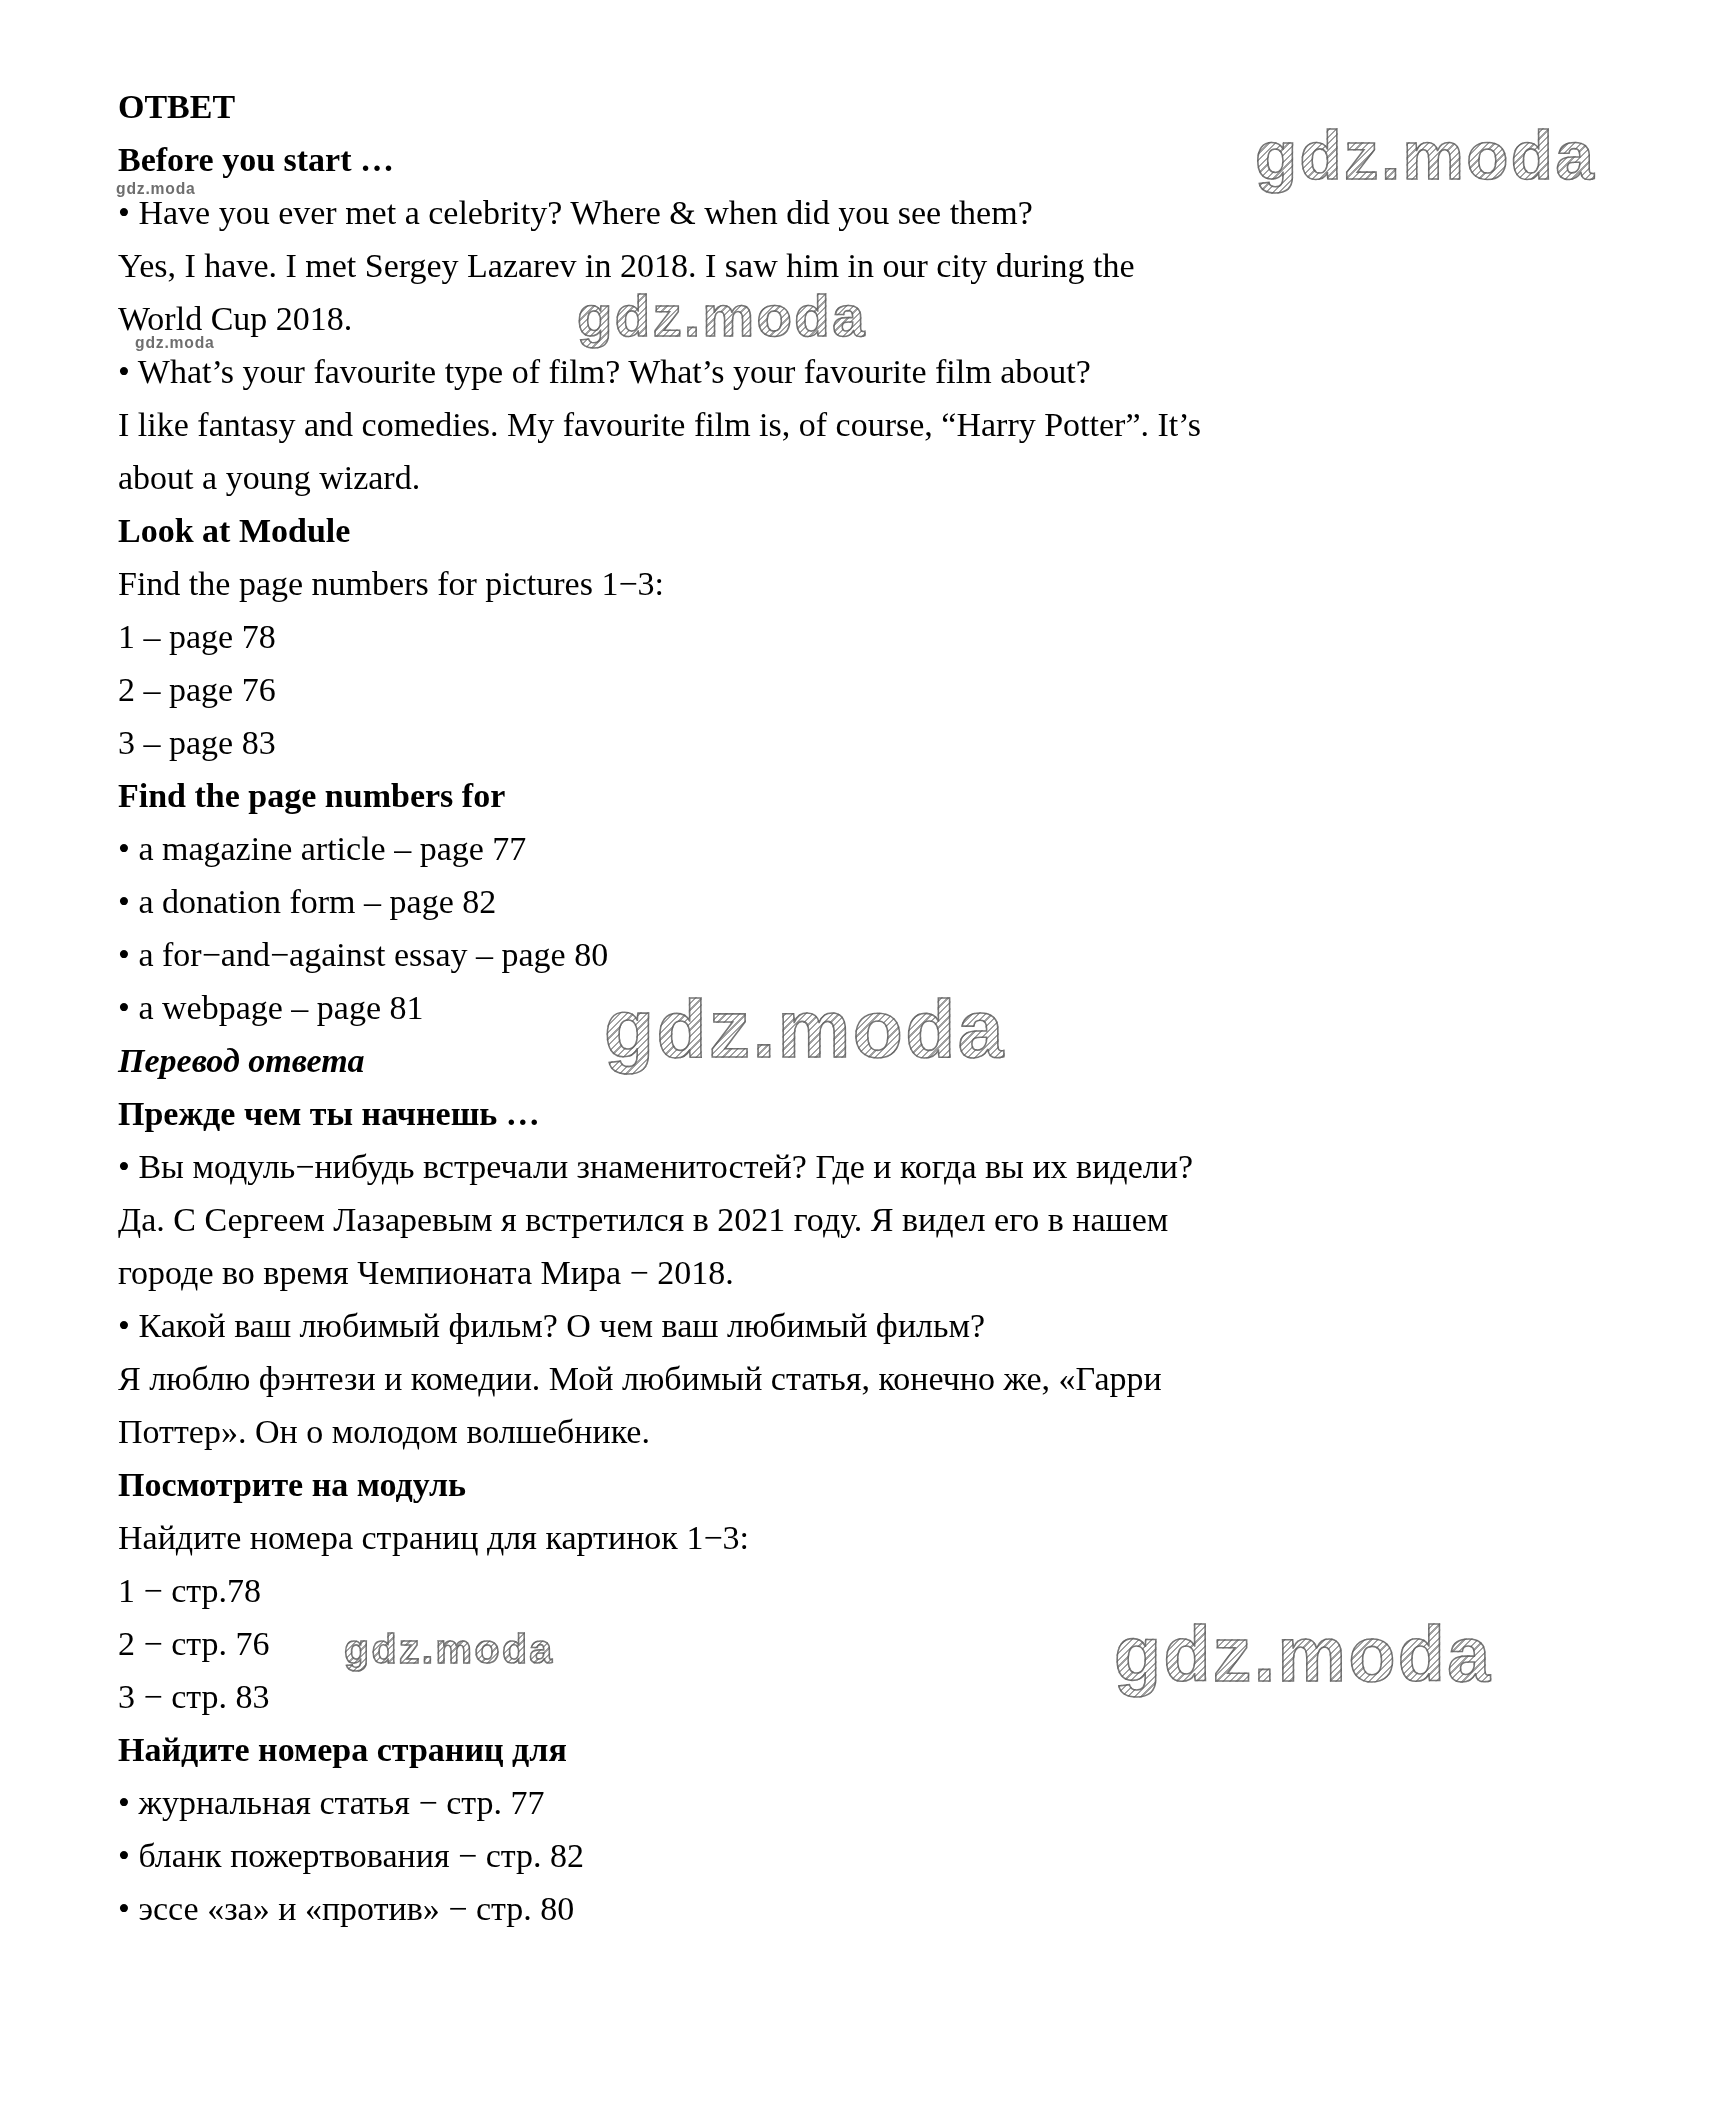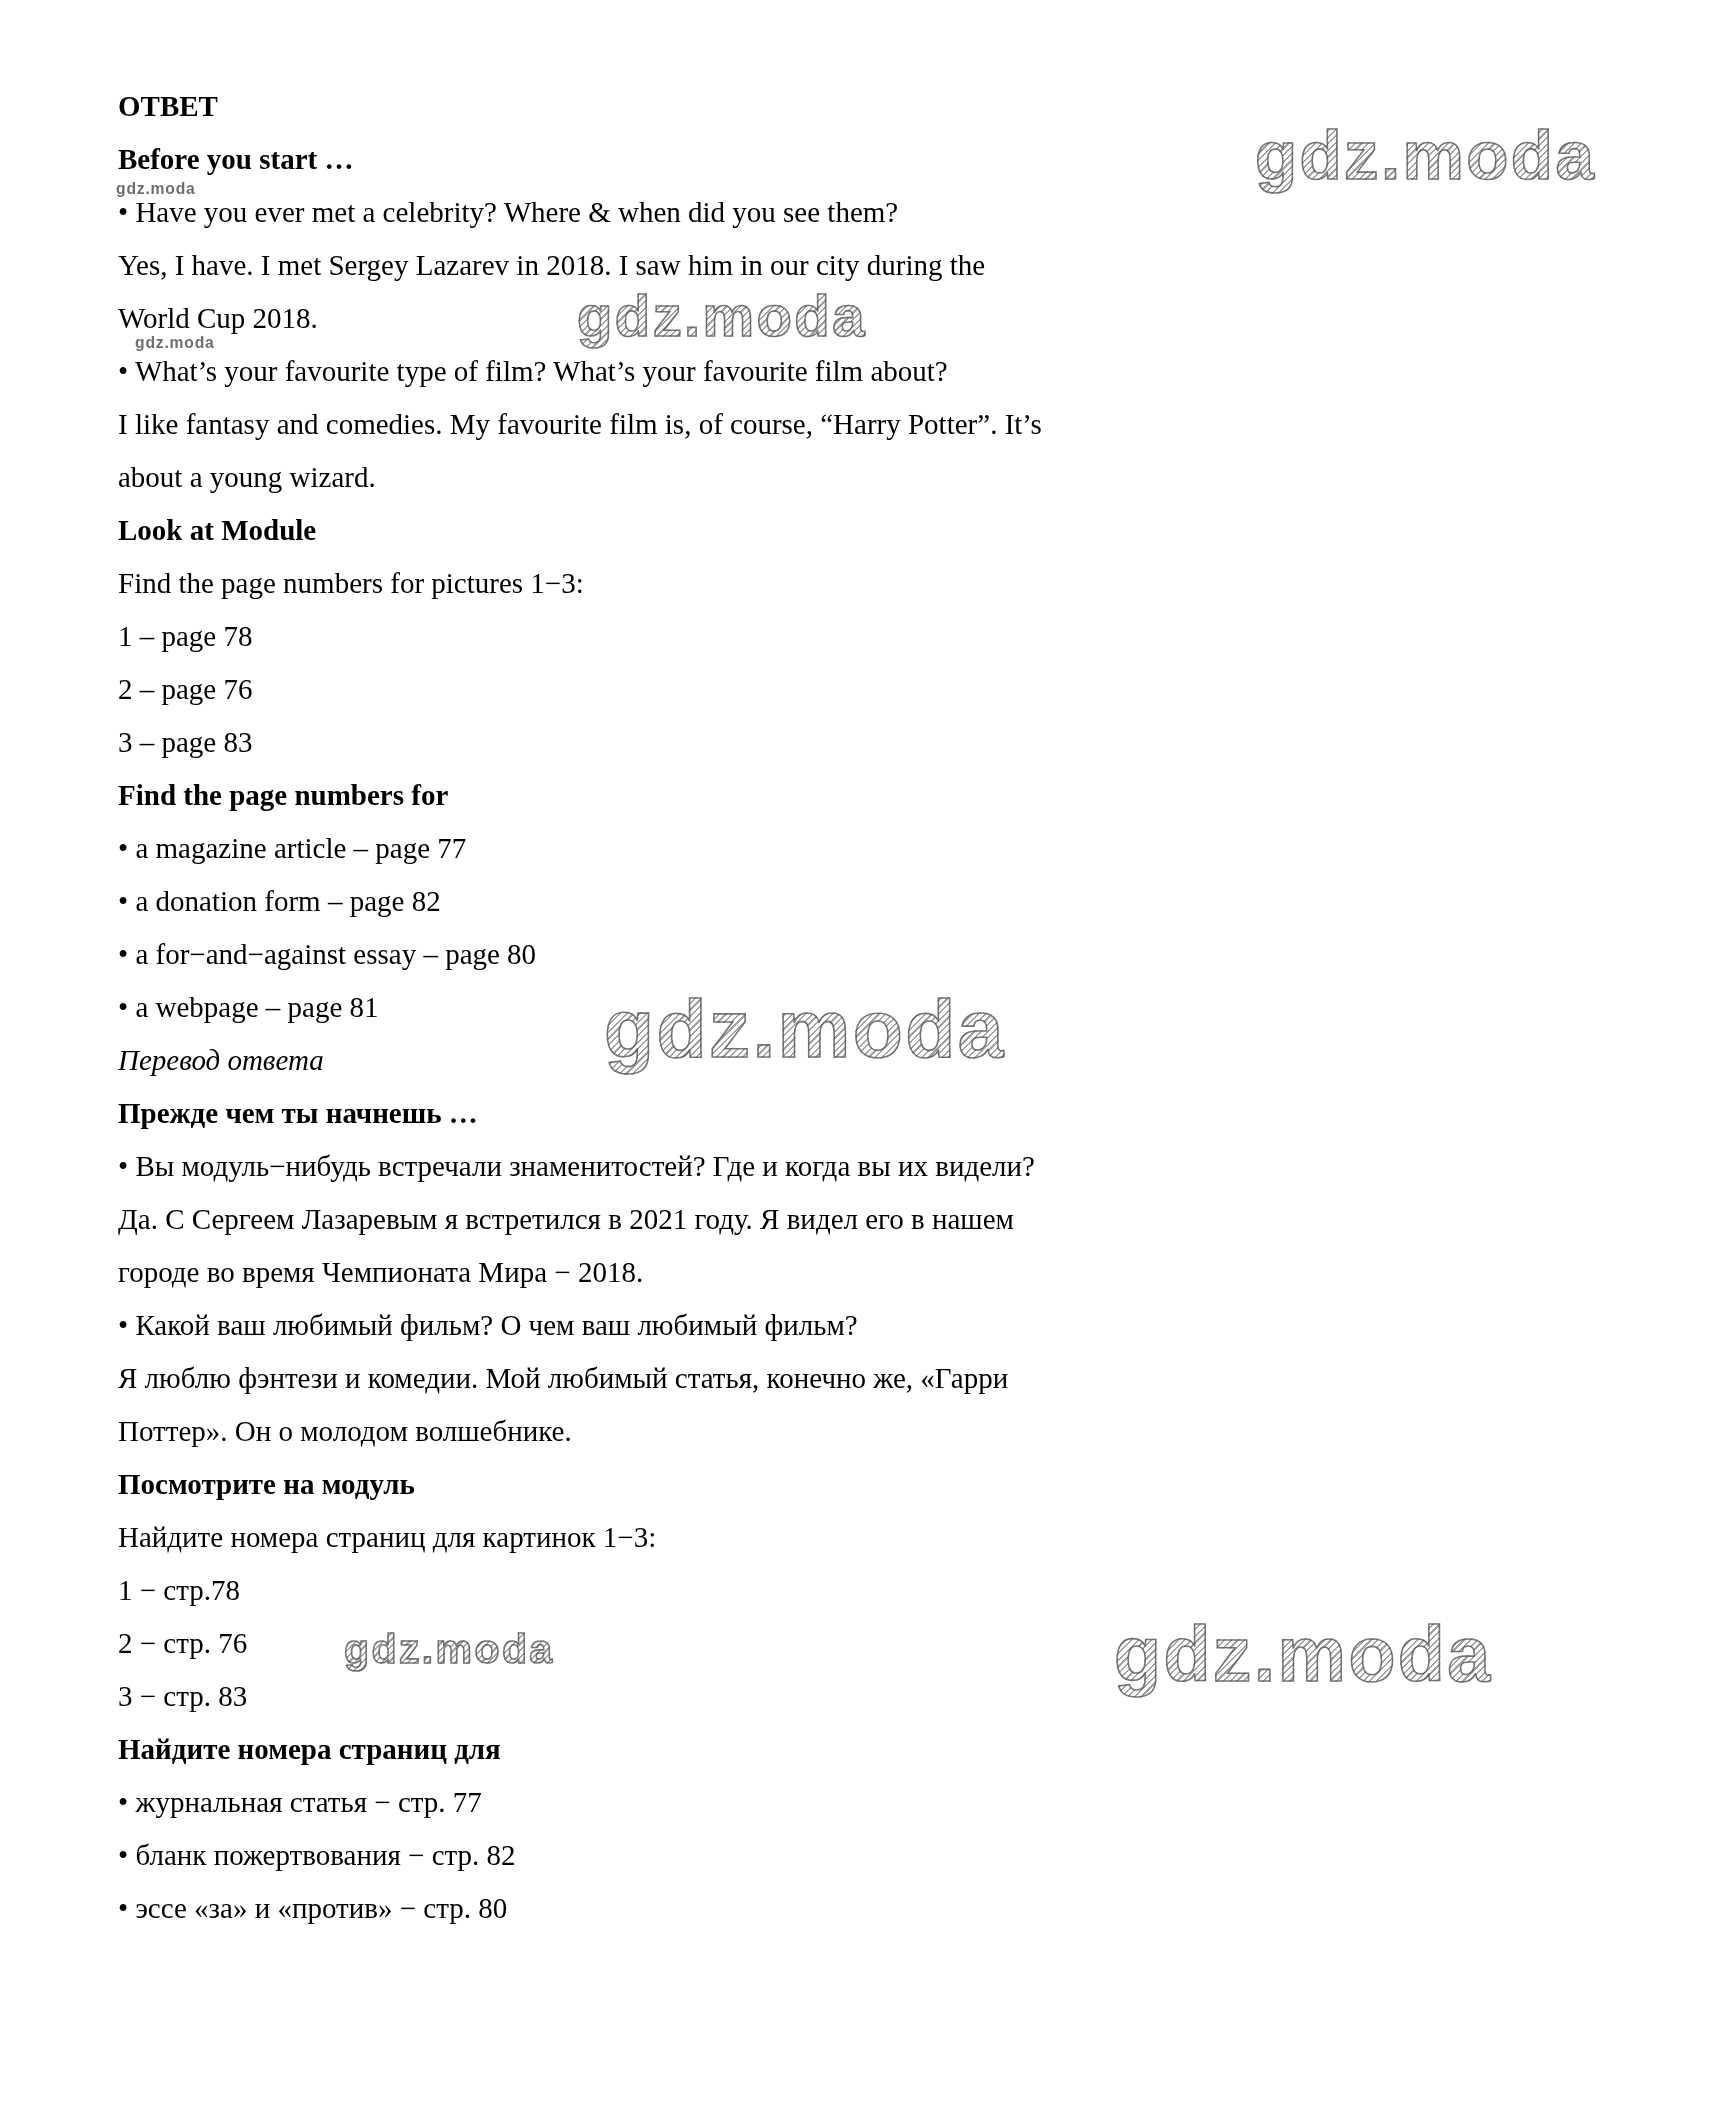--- a/index.html
+++ b/index.html
@@ -15,27 +15,27 @@
     font-family: "Liberation Serif", serif;
   }
   .doc {
     position: absolute;
     top: 80px;
     left: 118px;
     right: 63px;
     z-index: 2;
   }
   .line {
-    font-size: 29px;
+    font-size: 34px;
     line-height: 53px;
     color: #000000;
     white-space: pre;
   }
   .line.bold { font-weight: bold; }
-  .line.bold-italic { font-weight: normal; font-style: italic; }
+  .line.bold-italic { font-weight: bold; font-style: italic; }
 
   .wm-layer {
     position: absolute;
     inset: 0;
     z-index: 1;
     pointer-events: none;
   }
   .watermark {
     position: absolute;
     font-family: Liberation Sans, sans-serif;

